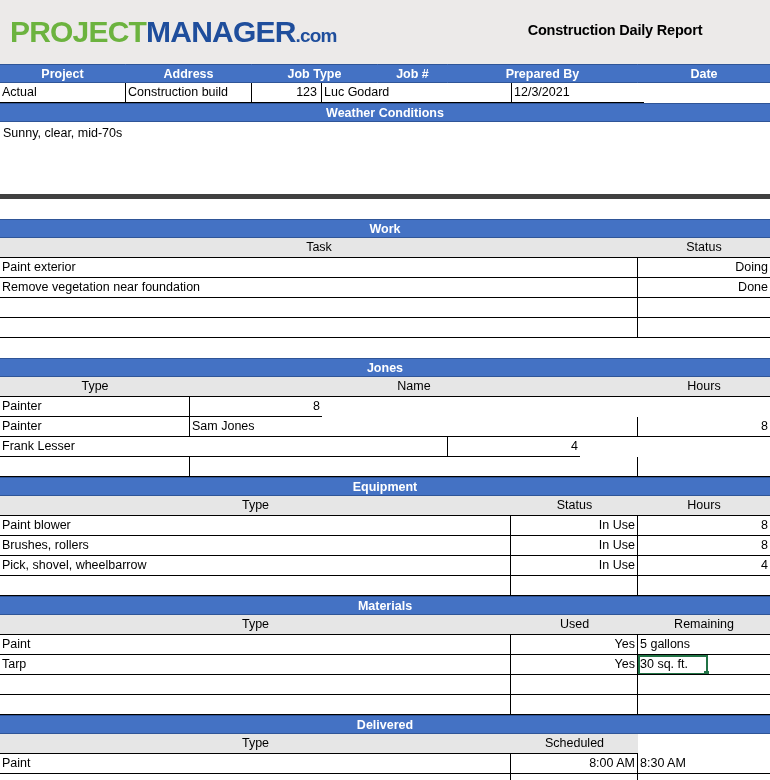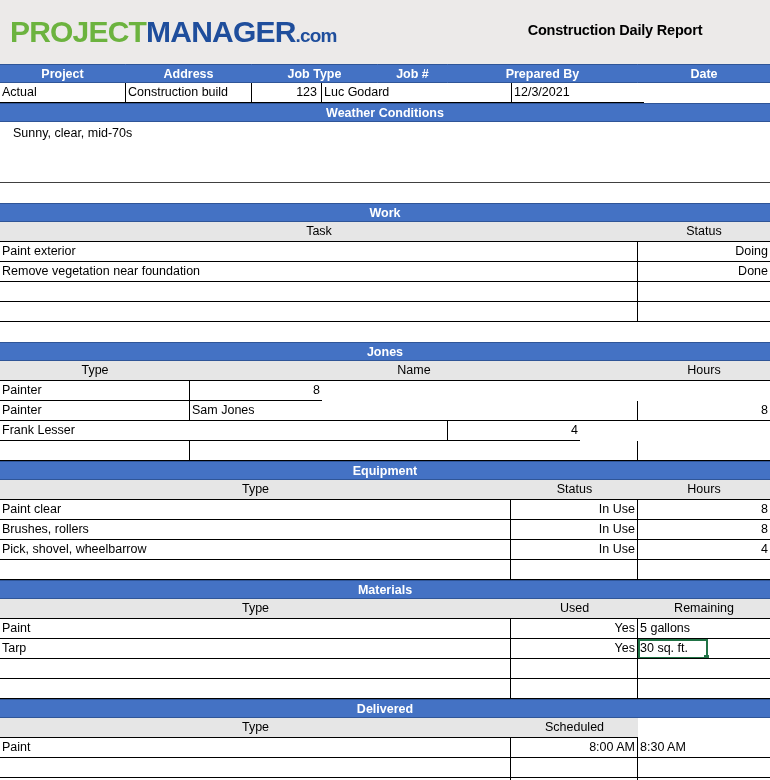--- a/index.html
+++ b/index.html
@@ -94,25 +94,25 @@
     padding: 0 2px;
     overflow: hidden;
     white-space: nowrap;
   }
   .dc.last { border-right: none; }
   .dc.ctr { text-align: right; }
   .dc.rgt { text-align: right; padding-right: 4px; }
 
   
   .weather-area {
-    height: 61px;
+    height: 77px;
     background: #ffffff;
-    border-bottom: 1px solid #404040;
+    border-bottom: 5px solid #404040;
     font-size: 12.5px;
-    padding: 2px 3px 0 13px;
+    padding: 2px 3px 0 3px;
     line-height: 18px;
   }
   .gapblock { height: 20px; background: #ffffff; }
 
   
   .sel-wrap { position: relative; }
   .sel-box {
     position: absolute;
     left: 0px; top: 0px;
     width: 70px; height: 20px;
@@ -215,21 +215,21 @@
 
   <div class="row">
     <div class="bluehdr" style="width:770px">Equipment</div>
   </div>
   <div class="row">
     <div class="greyhdr" style="width:511px">Type</div>
     <div class="greyhdr" style="width:127px">Status</div>
     <div class="greyhdr" style="width:132px">Hours</div>
   </div>
   <div class="row">
-    <div class="dc" style="width:511px">Paint clear</div>
+    <div class="dc" style="width:511px">Paint blower</div>
     <div class="dc ctr" style="width:127px">In Use</div>
     <div class="dc last ctr" style="width:132px">8</div>
   </div>
   <div class="row">
     <div class="dc" style="width:511px">Brushes, rollers</div>
     <div class="dc ctr" style="width:127px">In Use</div>
     <div class="dc last ctr" style="width:132px">8</div>
   </div>
   <div class="row">
     <div class="dc" style="width:511px">Pick, shovel, wheelbarrow</div>

